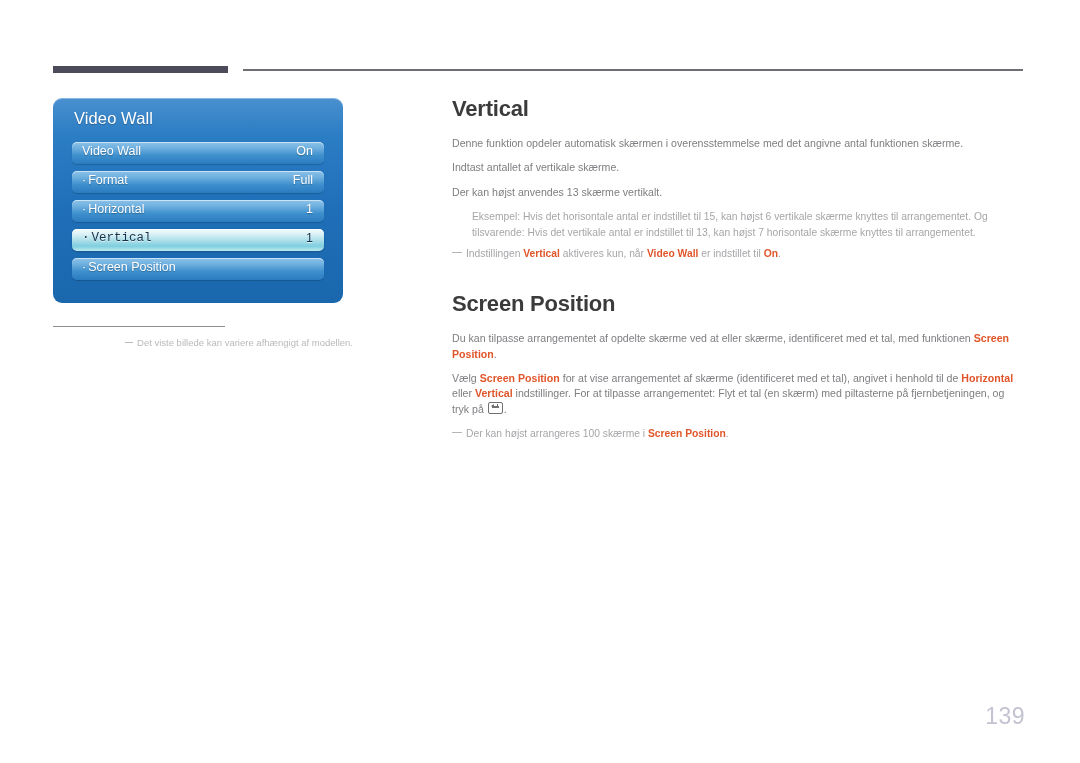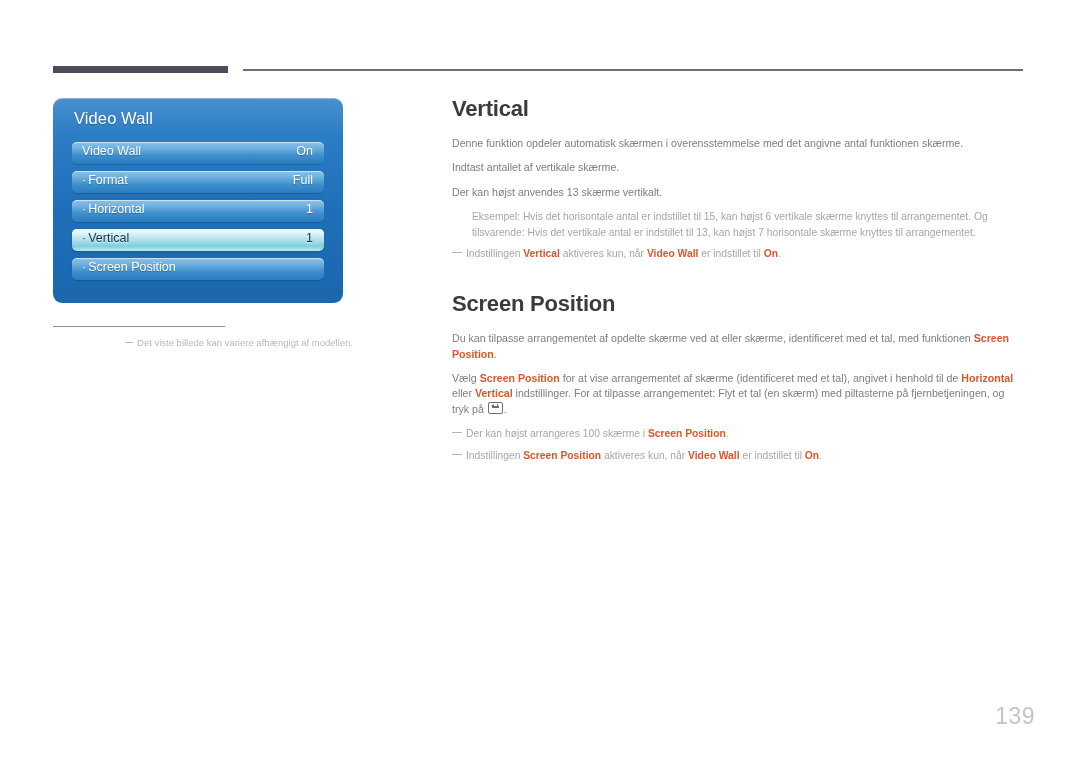--- a/index.html
+++ b/index.html
@@ -84,20 +84,21 @@
     left: 10px;
     top: 2px;
     font-size: 12.5px;
     color: #ffffff;
     text-shadow: 0 1px 1px rgba(0,0,0,0.28);
     white-space: nowrap;
   }
   .osd-row.highlight .osd-row-label {
     color: #17324a;
     text-shadow: 0 1px 0 rgba(255,255,255,0.6);
+    font-family: Liberation Mono, monospace;
   }
   .osd-row-value {
     position: absolute;
     right: 11px;
     top: 2px;
     font-size: 12.5px;
     color: #ffffff;
     text-shadow: 0 1px 1px rgba(0,0,0,0.28);
   }
   .osd-row.highlight .osd-row-value {
@@ -216,21 +217,21 @@
     width: 0;
     height: 0;
     border-top: 2.4px solid transparent;
     border-bottom: 2.4px solid transparent;
     border-right: 3px solid #70706f;
   }
 
   
   #page-number {
     position: absolute;
-    right: 45px;
+    right: 55px;
     top: 703px;
     font-size: 23px;
     color: #c3c3d2;
     letter-spacing: 0.5px;
   }
 </style>
 </head>
 <body>
 
 <div id="header-rules">
@@ -300,20 +301,17 @@
   </p>
 
   <p class="body">
     <span>Vælg </span><span class="hl">Screen Position</span><span> for at vise arrangementet af skærme (identificeret med et tal), angivet i henhold til de </span><span class="hl">Horizontal</span><span> eller </span><span class="hl">Vertical</span><span> indstillinger. For at tilpasse arrangementet: Flyt et tal (en skærm) med piltasterne på fjernbetjeningen, og tryk på </span><span class="enter-key"><span class="enter-arrow"></span></span><span>.</span>
   </p>
 
   <p class="note">
     <span class="note-dash"></span><span>Der kan højst arrangeres 100 skærme i </span><span class="hl">Screen Position</span><span>.</span>
   </p>
 
-  <p class="note">
-    <span class="note-dash"></span><span>Indstillingen </span><span class="hl">Screen Position</span><span> aktiveres kun, når </span><span class="hl">Video Wall</span><span> er indstillet til </span><span class="hl">On</span><span>.</span>
-  </p>
 
 
 </div>
 
 <div id="page-number">139</div>
 
 </body></html>

